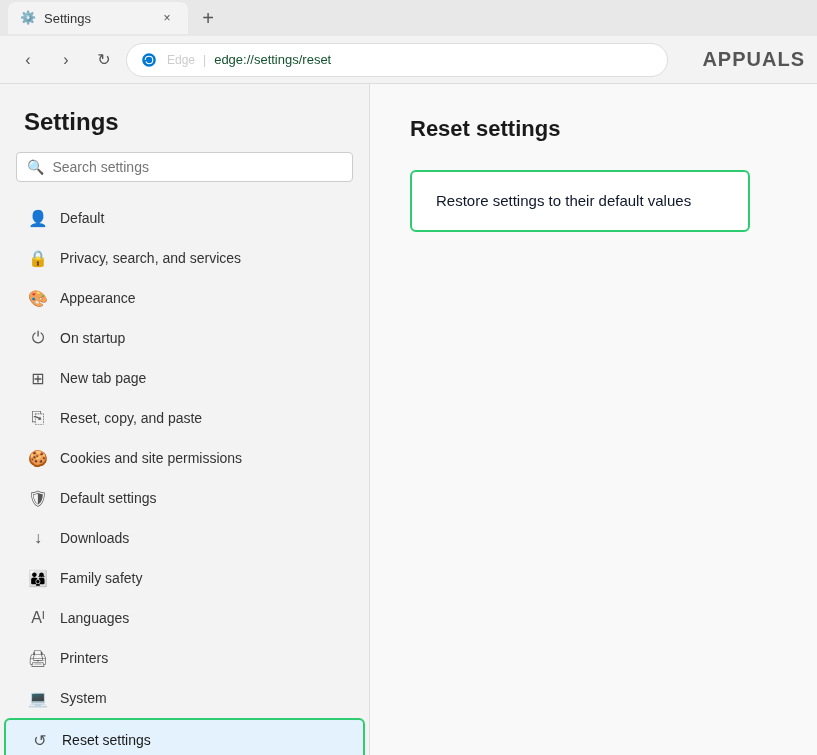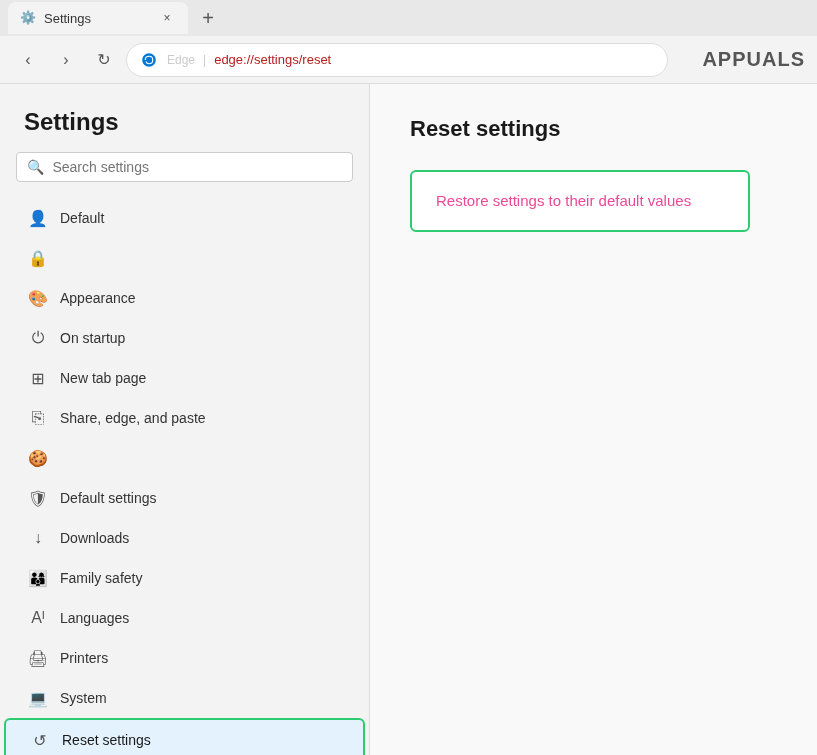--- a/index.html
+++ b/index.html
@@ -108,21 +108,21 @@
     }
 
     .address-bar-divider {
       color: #ccc;
       font-size: 12px;
       text-align: right;
     }
 
     .address-text {
       font-size: 13px;
-      color: #b91c1c;
+      color: #14532d;
       flex: 1;
     }
 
     .nav-right-icons {
       display: flex;
       align-items: center;
       gap: 4px;
       margin-left: 8px;
     }
 
@@ -234,21 +234,21 @@
       border: 2px solid #2ecc71;
       border-radius: 6px;
       padding: 20px 24px;
       cursor: pointer;
       display: inline-block;
       min-width: 340px;
     }
 
     .reset-card-text {
       font-size: 15px;
-      color: #ec4899;
+      color: #0f172a;
     }
   </style>
 </head>
 <body>
 
 <div class="browser-chrome">
 
   <div class="tab-bar">
     <div class="tab-active">
       <span class="tab-icon">⚙️</span>
@@ -289,39 +289,41 @@
       <input class="search-input" type="text" placeholder="Search settings" style="">
     </div>
 
     <div id="nav-items-container">
         <div class="nav-item">
           <span class="nav-item-icon">👤</span>
           <span>Default</span>
         </div>
         <div class="nav-item">
           <span class="nav-item-icon">🔒</span>
+          <span>Privacy, search, and services</span>
         </div>
         <div class="nav-item">
           <span class="nav-item-icon">🎨</span>
           <span>Appearance</span>
         </div>
         <div class="nav-item">
           <span class="nav-item-icon">⏻</span>
           <span>On startup</span>
         </div>
         <div class="nav-item">
           <span class="nav-item-icon">⊞</span>
           <span>New tab page</span>
         </div>
         <div class="nav-item">
           <span class="nav-item-icon">⎘</span>
-          <span>Share, edge, and paste</span>
+          <span>Reset, copy, and paste</span>
         </div>
         <div class="nav-item">
           <span class="nav-item-icon">🍪</span>
+          <span>Cookies and site permissions</span>
         </div>
         <div class="nav-item">
           <span class="nav-item-icon">🛡</span>
           <span>Default settings</span>
         </div>
         <div class="nav-item">
           <span class="nav-item-icon">↓</span>
           <span>Downloads</span>
         </div>
         <div class="nav-item">

